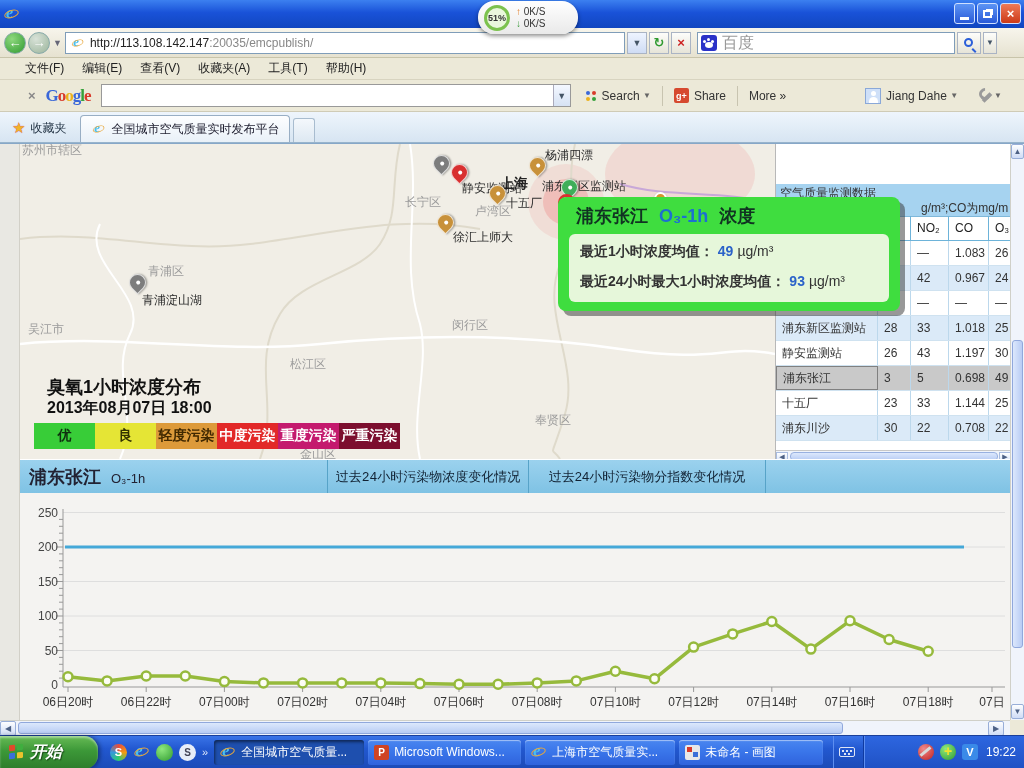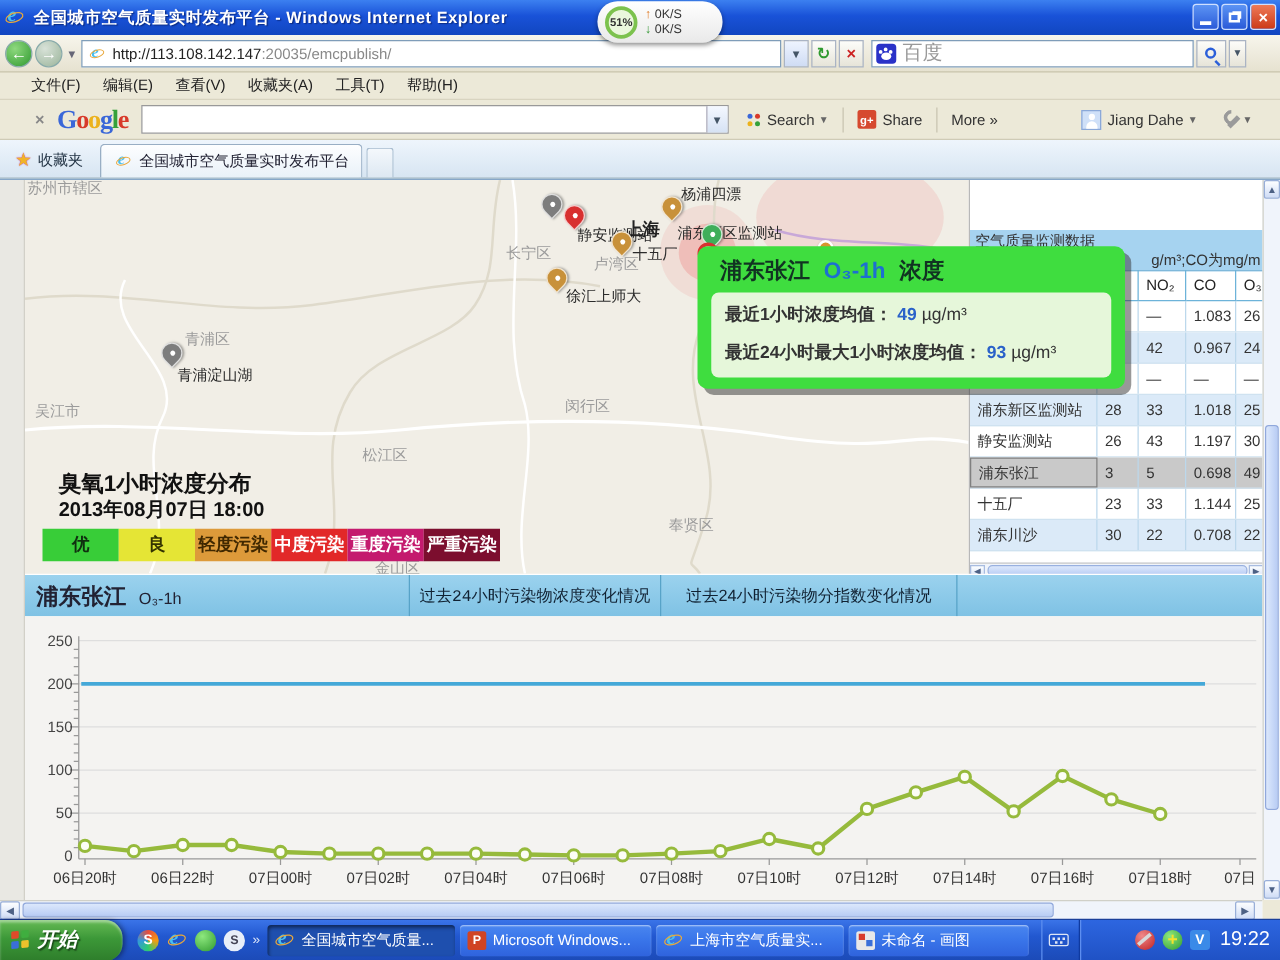--- a/index.html
+++ b/index.html
@@ -56,21 +56,21 @@
 
   
   #menubar { left:0; top:58px; width:1024px; height:22px; background:#ece9d8; border-bottom:1px solid #d8d4c0;
     display:flex; align-items:center; padding-left:16px; z-index:38; }
   .menu-item { font-size:12px; color:#222; padding:2px 9px; }
 
   
   #gtoolbar { left:0; top:80px; width:1024px; height:32px; background:#ece9d8; border-bottom:1px solid #cfcbb6;
     display:flex; align-items:center; z-index:38; }
   #gt-close { color:#888; font-size:13px; font-weight:bold; margin:0 10px 0 28px; }
-  .glogo { font-family:"Liberation Serif",serif; font-weight:bold; font-size:21px; letter-spacing:-1px; margin-right:10px;text-align:center; }
+  .glogo { font-family:"Liberation Serif",serif; font-weight:bold; font-size:17px; letter-spacing:-1px; margin-right:10px;text-align:center; }
   #gt-input { width:470px; height:23px; background:#fff; border:1px solid #999; display:flex; align-items:center; }
   #gt-input input { flex:1; border:none; outline:none; font-size:12px; padding:0 4px; background:transparent; }
   .drop-arrow { width:17px; height:100%; background:linear-gradient(#f4f8ff,#d6e2f4); border-left:1px solid #aab; color:#456; font-size:9px;
     display:flex; align-items:center; justify-content:center; }
   .gt-item { display:flex; align-items:center; font-size:12px; color:#333; padding:0 8px; height:24px; white-space:nowrap; }
   .gsep { width:1px; height:20px; background:#c8c4b0; margin:0 3px; }
   .balls { width:12px; height:12px; position:relative; margin-right:5px; }
   .balls::before { content:''; position:absolute; left:1px; top:1px; width:4px; height:4px; border-radius:50%; background:#3a67d8;
     box-shadow:6px 0 0 #d83a2a, 0 6px 0 #ecb21c, 6px 6px 0 #35a13a; }
   .gplus { width:15px; height:15px; background:#d6492f; color:#fff; border-radius:2px; font-size:9px; font-weight:bold;
@@ -189,31 +189,30 @@
   .kbicon { width:16px; height:10px; border:1.5px solid #dfe6f5; border-radius:2px; position:relative; }
   .kbicon::before { content:''; position:absolute; left:2px; top:2px; width:2px; height:2px; background:#dfe6f5; box-shadow:4px 0 0 #dfe6f5, 8px 0 0 #dfe6f5, 2px 3px 0 #dfe6f5, 6px 3px 0 #dfe6f5; }
   #tray { margin-left:4px; height:33px; flex:1; background:linear-gradient(#2d66e0,#1f51c4); border-left:1px solid #0f3aa0;
     box-shadow:inset 1px 0 0 #5d8ef0; display:flex; align-items:center; justify-content:flex-end; padding-right:8px; }
   .trayico { width:16px; height:16px; border-radius:50%; margin-left:6px; }
   .trayico.red { background:radial-gradient(circle at 35% 30%,#f08a8a,#c02020); position:relative; }
   .trayico.red::after { content:''; position:absolute; left:1px; top:6px; width:13px; height:3px; background:#d8d8d8; transform:rotate(-40deg); }
   .trayico.greenx { background:radial-gradient(circle at 35% 30%,#8ee87e,#2f9a2f); position:relative; }
   .trayico.greenx::after { content:'+'; position:absolute; left:4px; top:-1px; color:#f4e22c; font-weight:bold; font-size:14px; }
   .trayico.bluev { border-radius:3px; background:#3a8ae8; color:#fff; font-size:11px; font-weight:bold; display:flex; align-items:center; justify-content:center; }
-  #clock { color:#fff; font-size:16px; margin-left:8px; }
+  #clock { color:#fff; font-size:12px; margin-left:8px; }
 </style>
 </head>
 <body>
 
 <div class="abs" id="titlebar">
   <span class="ie-ico">
       <b>e</b>
       <i></i>
     </span>
-  <span class="wtitle">全国城市空气质量实时发布平台 - Windows Internet Explorer</span>
   <div id="winbtns">
     <div class="winbtn">
         <span class="min-glyph"></span>
       </div>
     <div class="winbtn">
         <span class="restore-glyph"></span>
       </div>
     <div class="winbtn close">×</div>
   </div>
 </div>

